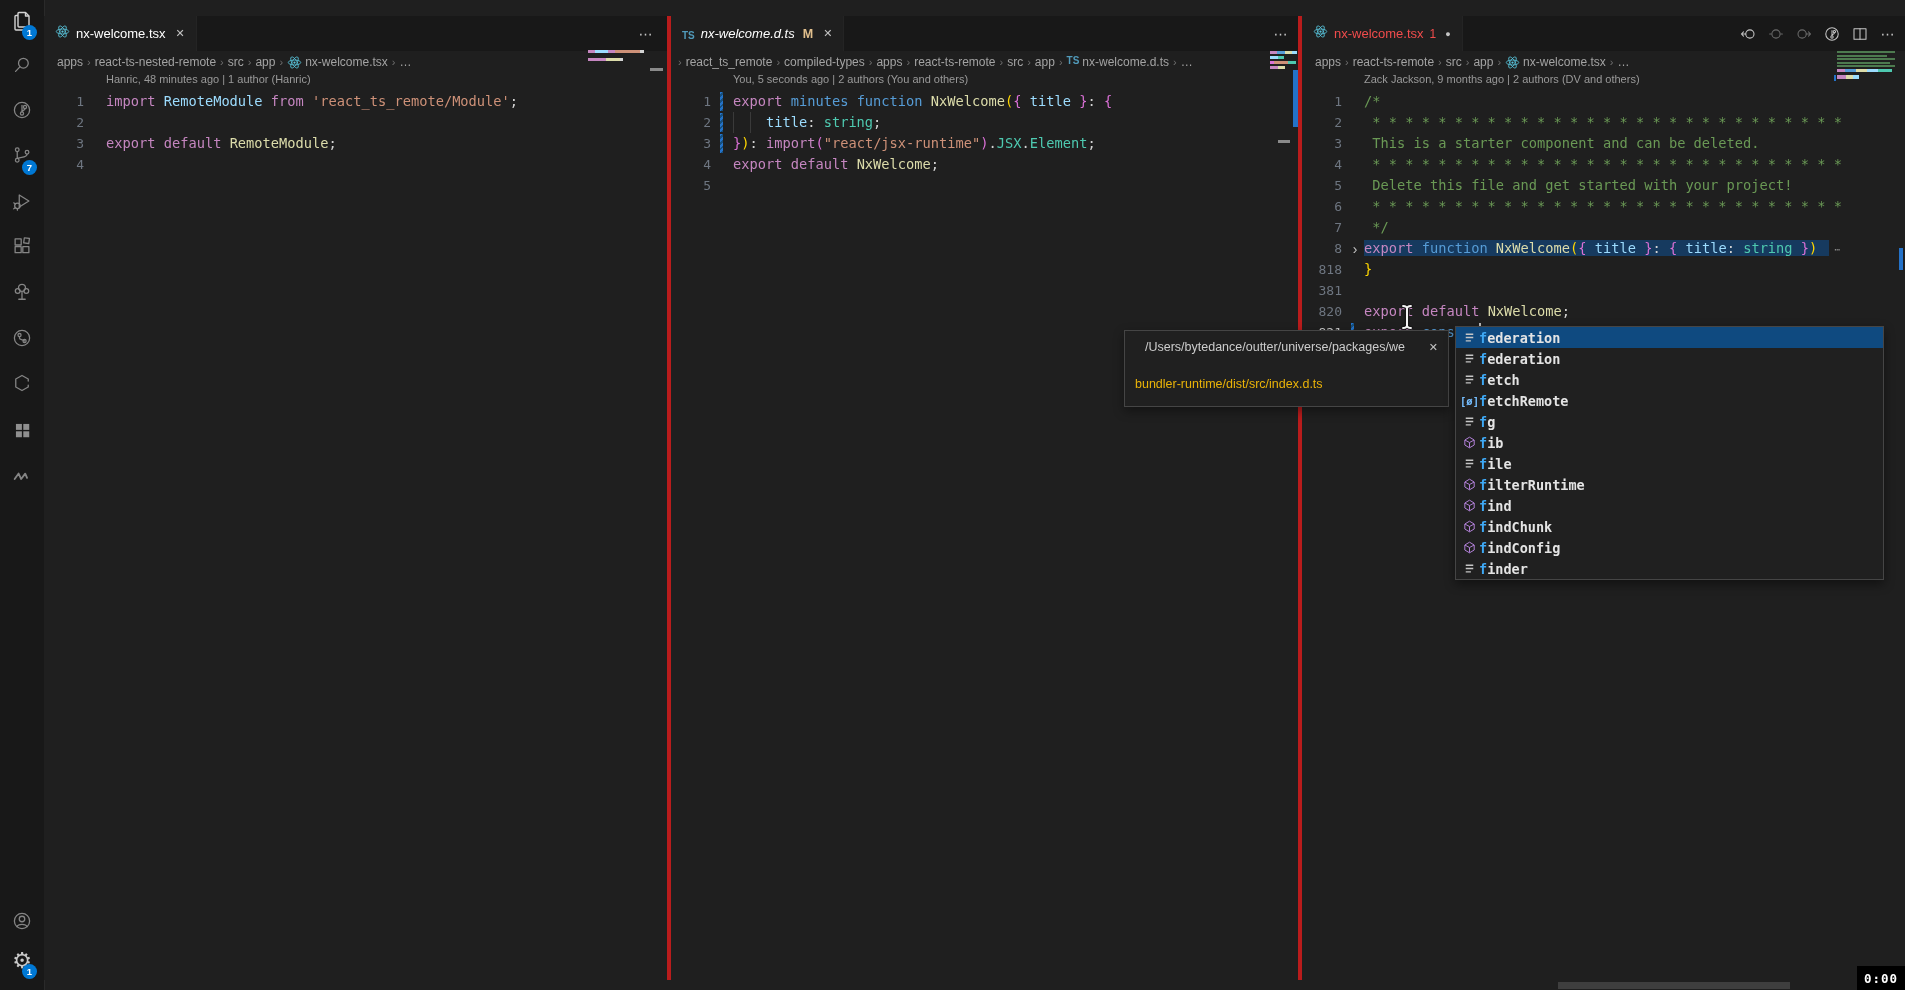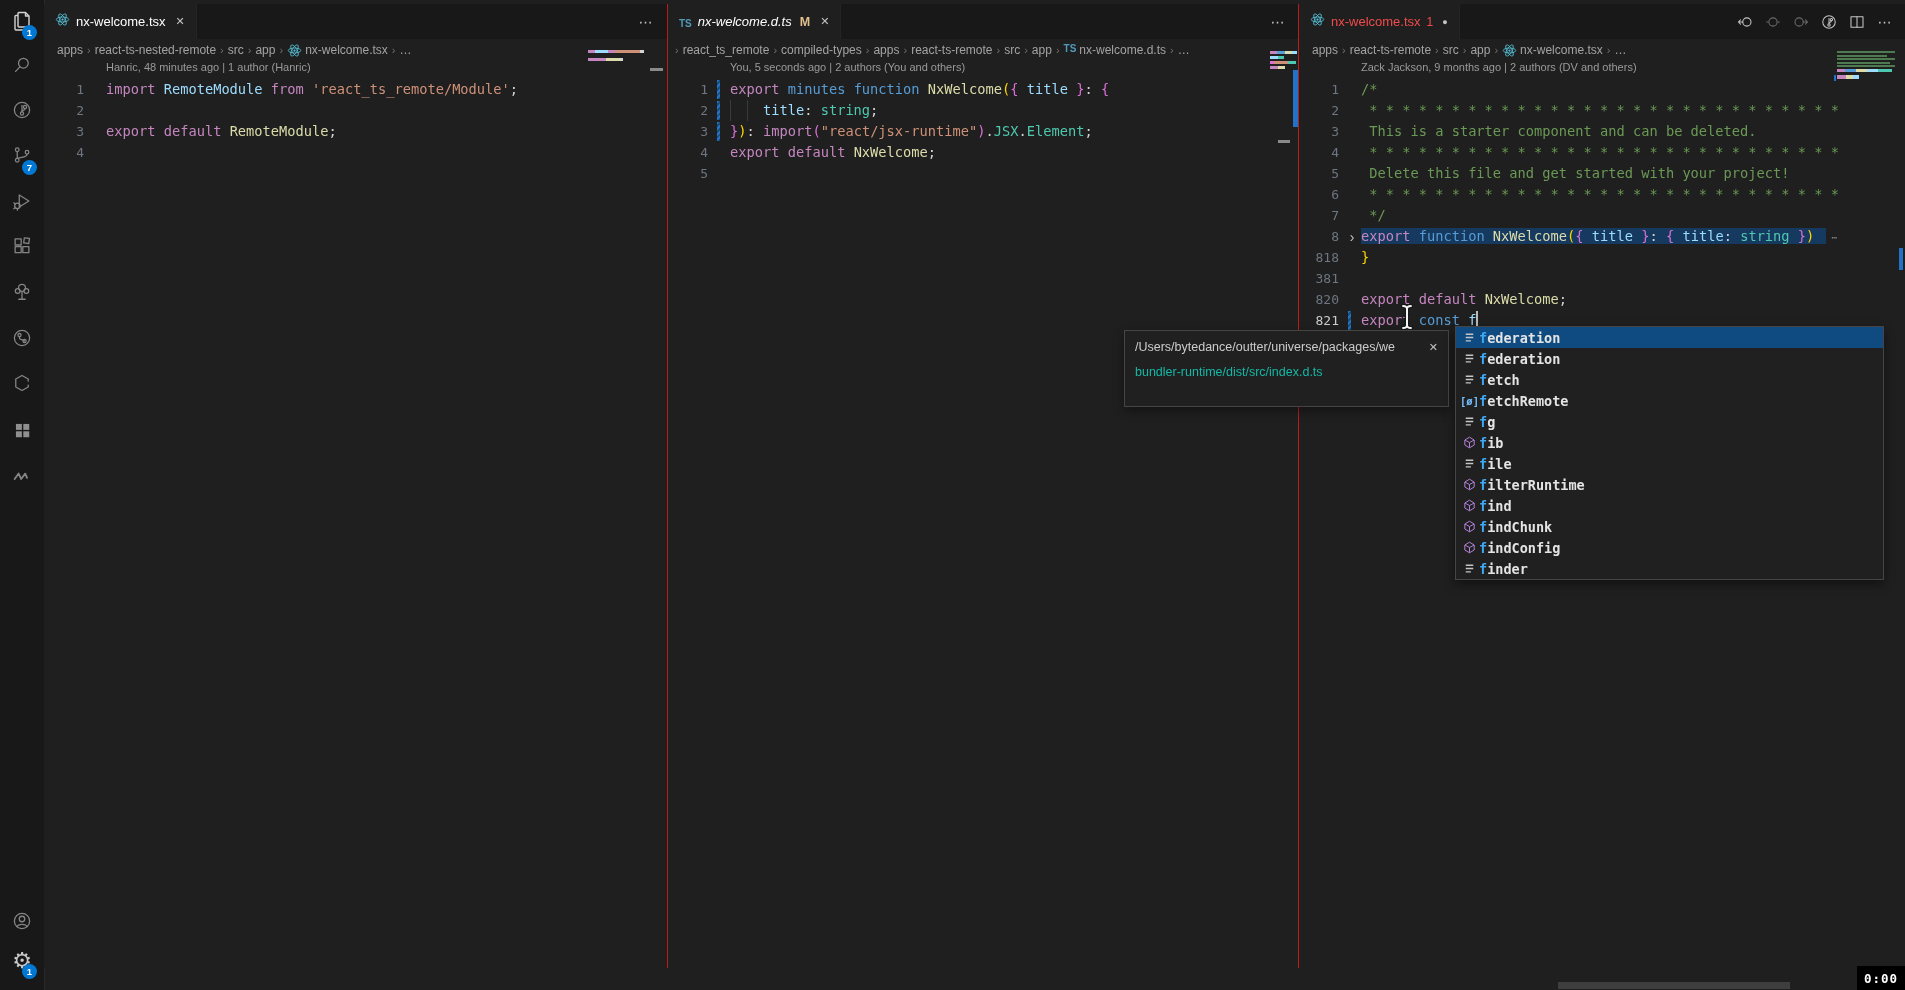--- a/index.html
+++ b/index.html
@@ -4,22 +4,22 @@
 <style>
   html,body{margin:0;padding:0;background:#1f1f1f;width:1905px;height:990px;overflow:hidden;
     font-family:"Liberation Sans",sans-serif;-webkit-font-smoothing:antialiased;}
   .app{position:absolute;inset:0;width:1905px;height:990px;background:#1f1f1f;}
   
   .activitybar{position:absolute;left:0;top:0;width:44px;height:990px;background:#181818;border-right:1px solid #2a2a2a;}
   .ab-item{position:absolute;left:0;width:44px;height:46px;display:flex;align-items:center;justify-content:center;cursor:pointer;}
   .ab-badge{position:absolute;left:22px;top:26px;min-width:15px;height:15px;border-radius:8px;background:#0078d4;color:#fff;
     font-size:9.5px;font-weight:bold;display:flex;align-items:center;justify-content:center;padding:0 2px;box-sizing:border-box;}
   
-  .group{position:absolute;top:4px;height:964px;background:#1f1f1f;}
-  .g2,.g3{border-left:1px solid #b91c1c;}
+  .group{position:absolute;top:16px;height:964px;background:#1f1f1f;}
+  .g2,.g3{border-left:4px solid #b91c1c;}
   .tabbar{position:absolute;top:0;left:0;right:0;height:35px;background:#181818;}
   .tab{position:absolute;left:0;top:0;height:35px;display:flex;align-items:center;gap:6px;padding:0 11px;background:#1f1f1f;border-right:1px solid #242424;cursor:pointer;}
   .tab-label{font-size:13px;color:#fff;}
   .tab-label.italic{font-style:italic;}
   .tab-close{color:#c3c3c3;font-size:11px;margin-left:4px;cursor:pointer;}
   .tab-m{color:#e2c08d;font-size:12.5px;font-weight:bold;margin-left:2px;}
   .tab-err{color:#f14c4c;}
   .tab-dirty{color:#c5c5c5;font-size:9px;margin-left:3px;}
   .actions{position:absolute;right:12px;top:0;height:35px;display:flex;align-items:center;gap:10px;color:#c5c5c5;}
   .act{cursor:pointer;display:flex;align-items:center;justify-content:center;width:18px;height:18px;}
@@ -50,24 +50,24 @@
   .suggest-list{position:absolute;left:1455px;top:326px;width:429px;height:254px;background:#202020;
     border:1px solid #454545;box-sizing:border-box;box-shadow:0 4px 10px rgba(0,0,0,.45);z-index:30;}
   .sg-row{height:21px;display:flex;align-items:center;padding-left:4px;cursor:pointer;}
   .sg-row.sel{background:#0f4a80;}
   .sg-icon{width:19px;height:18px;flex:none;display:flex;align-items:center;justify-content:center;}
   .sg-label{font:600 13.5px "DejaVu Sans Mono",monospace;color:#e4e4e4;white-space:pre;}
   .sg-match{color:#3fa9f5;}
   .kind-value{font:600 10.5px "DejaVu Sans Mono",monospace;color:#75beff;}
   .suggest-doc{position:absolute;left:1124px;top:330px;width:325px;height:77px;background:#202020;
     border:1px solid #454545;box-sizing:border-box;z-index:29;padding:9px 10px;box-shadow:0 4px 10px rgba(0,0,0,.4);}
-  .doc-line1{display:flex;align-items:flex-end;gap:6px;}
+  .doc-line1{display:flex;align-items:flex-end;gap:6px;margin-left:10px;}
   .doc-text{font-size:12.5px;color:#cccccc;white-space:nowrap;overflow:hidden;flex:1;}
   .doc-close{color:#c3c3c3;font-size:11px;cursor:pointer;flex:none;}
-  .doc-line2{font-size:12.5px;color:#14b8a6;margin-top:11px;white-space:nowrap;overflow:hidden;}
+  .doc-line2{font-size:12.5px;color:#eab308;margin-top:23px;white-space:nowrap;overflow:hidden;}
   
   .deco{position:absolute;}
   .timer{position:absolute;right:0;top:966px;width:48px;height:24px;background:#000;display:flex;align-items:center;justify-content:center;z-index:50;}
   .timer span{font:bold 12.5px "DejaVu Sans Mono",monospace;color:#fff;letter-spacing:1px;text-align:center;}
   .mouse{position:absolute;left:1398px;top:302px;z-index:40;pointer-events:none;}
 </style>
 </head>
 <body>
 
 <div class="app">

